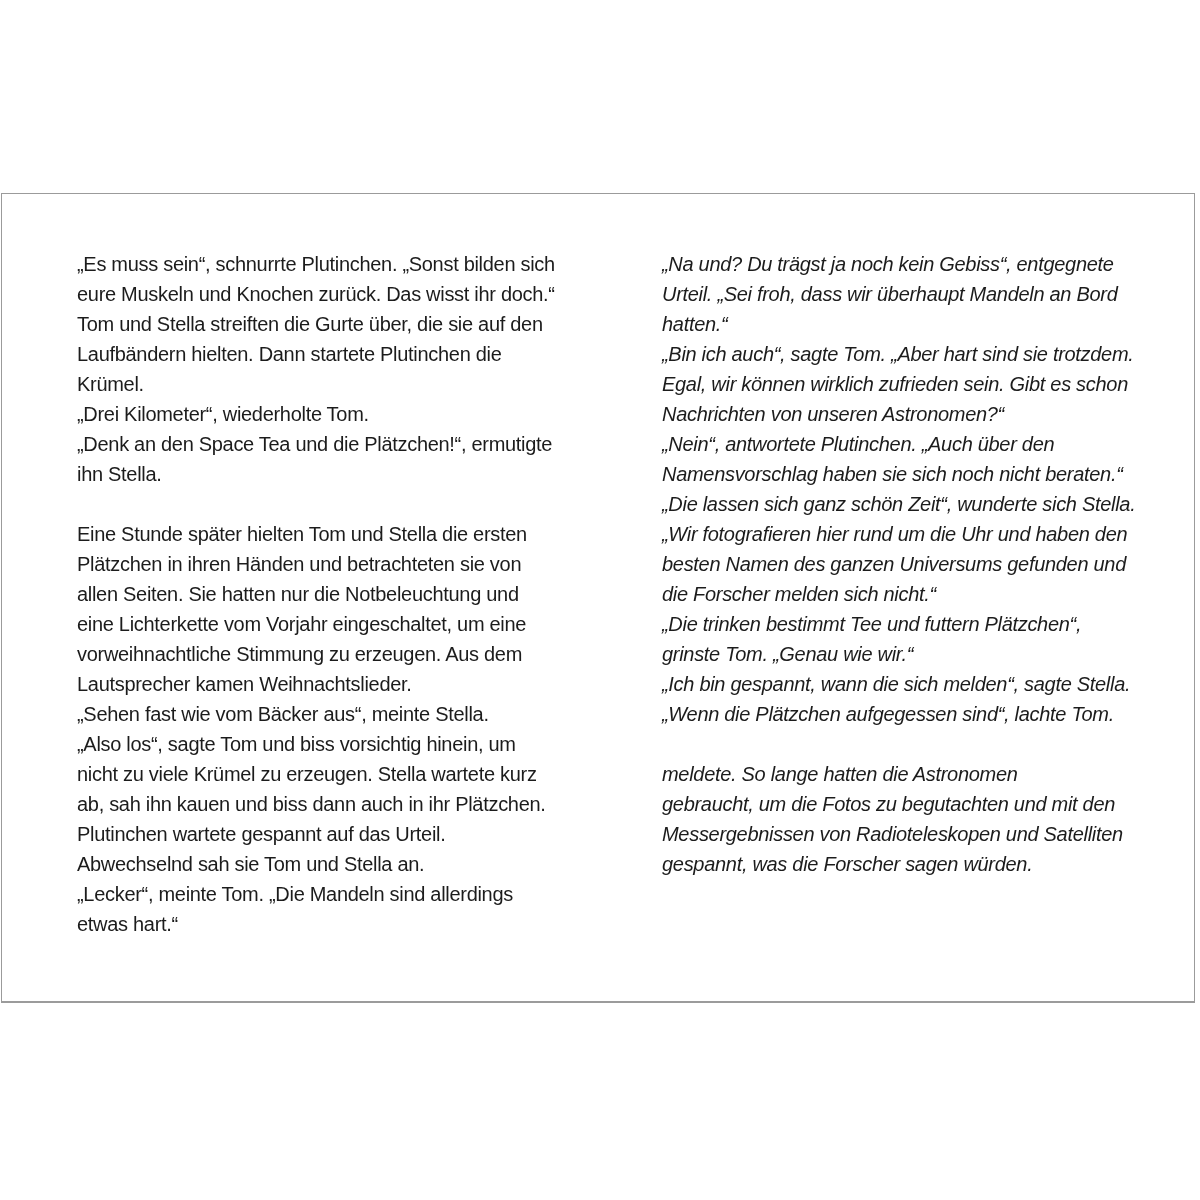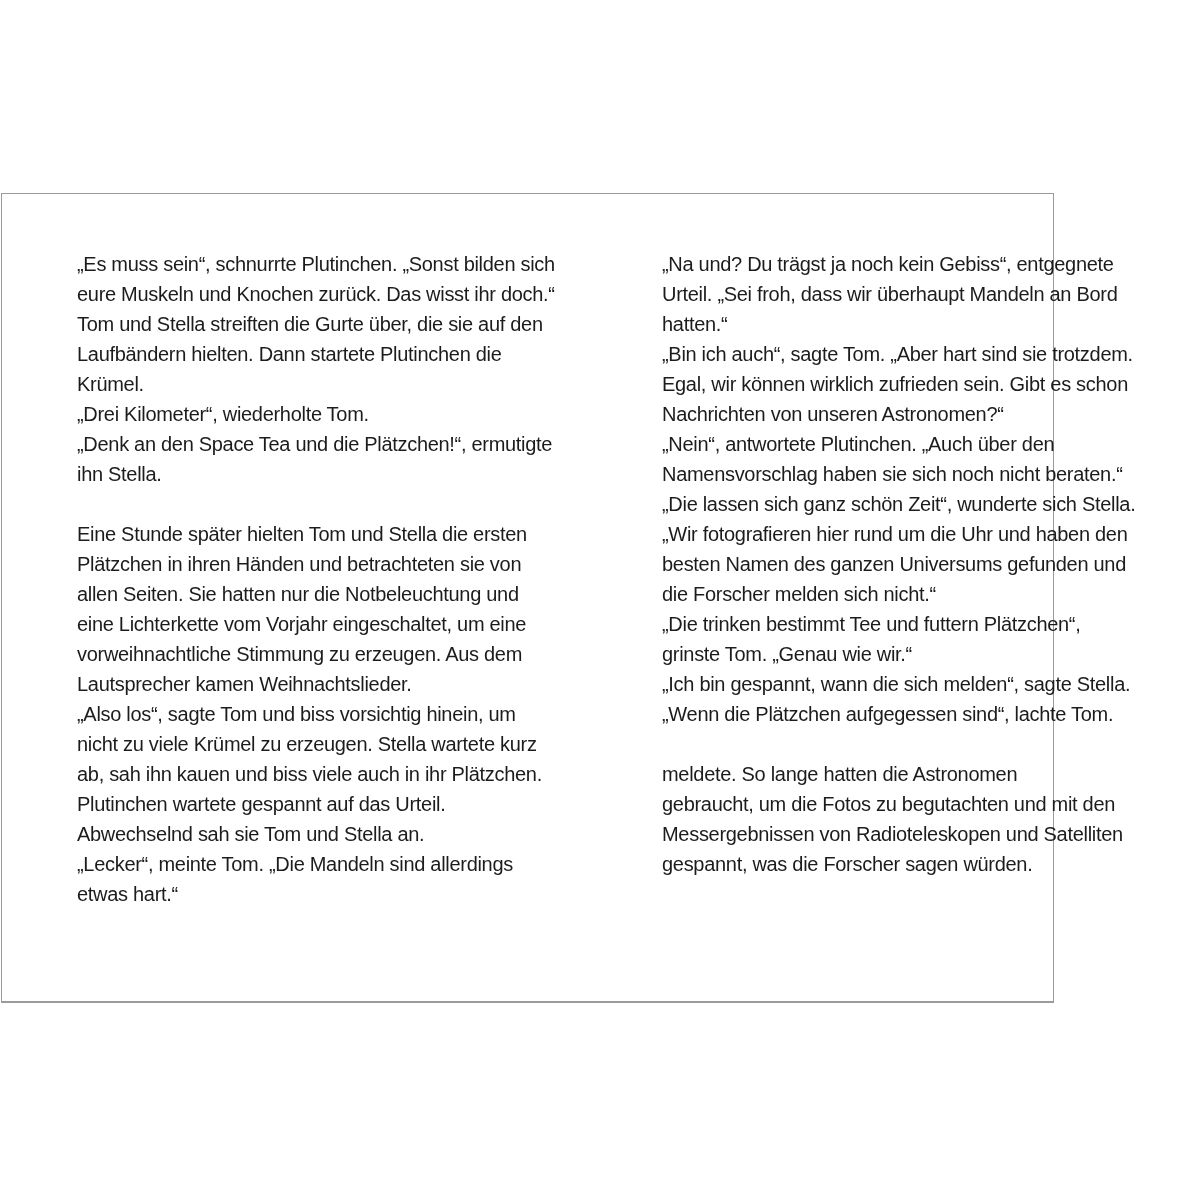--- a/index.html
+++ b/index.html
@@ -8,21 +8,21 @@
     background: #ffffff;
     width: 1200px;
     height: 1200px;
     overflow: hidden;
     font-family: "Liberation Sans", sans-serif;
   }
   .book-page {
     position: absolute;
     left: 1px;
     top: 193px;
-    width: 1053px;
+    width: 1194px;
     height: 810px;
     background: #ffffff;
     border: 1px solid #9b9b9b;
     border-bottom: 2px solid #8d8d8d;
     box-sizing: border-box;
   }
   .text-column {
     position: absolute;
     top: 55px;
     color: #1c1c1c;
@@ -51,29 +51,30 @@
       <div class="line">„Drei Kilometer“, wiederholte Tom.</div>
       <div class="line">„Denk an den Space Tea und die Plätzchen!“, ermutigte</div>
       <div class="line">ihn Stella.</div>
       <div class="line">&nbsp;</div>
       <div class="line">Eine Stunde später hielten Tom und Stella die ersten</div>
       <div class="line">Plätzchen in ihren Händen und betrachteten sie von</div>
       <div class="line">allen Seiten. Sie hatten nur die Notbeleuchtung und</div>
       <div class="line">eine Lichterkette vom Vorjahr eingeschaltet, um eine</div>
       <div class="line">vorweihnachtliche Stimmung zu erzeugen. Aus dem</div>
       <div class="line">Lautsprecher kamen Weihnachtslieder.</div>
+      <div class="line">„Sehen fast wie vom Bäcker aus“, meinte Stella.</div>
       <div class="line">„Also los“, sagte Tom und biss vorsichtig hinein, um</div>
       <div class="line">nicht zu viele Krümel zu erzeugen. Stella wartete kurz</div>
-      <div class="line">ab, sah ihn kauen und biss viele auch in ihr Plätzchen.</div>
+      <div class="line">ab, sah ihn kauen und biss dann auch in ihr Plätzchen.</div>
       <div class="line">Plutinchen wartete gespannt auf das Urteil.</div>
       <div class="line">Abwechselnd sah sie Tom und Stella an.</div>
       <div class="line">„Lecker“, meinte Tom. „Die Mandeln sind allerdings</div>
       <div class="line">etwas hart.“</div>
     </div>
-  <div class="text-column right" style="color: rgb(28, 28, 28);">
+  <div class="text-column right" style="color: rgb(28, 28, 28); font-style: italic;">
       <div class="line">„Na und? Du trägst ja noch kein Gebiss“, entgegnete</div>
       <div class="line">Urteil. „Sei froh, dass wir überhaupt Mandeln an Bord</div>
       <div class="line">hatten.“</div>
       <div class="line">„Bin ich auch“, sagte Tom. „Aber hart sind sie trotzdem.</div>
       <div class="line">Egal, wir können wirklich zufrieden sein. Gibt es schon</div>
       <div class="line">Nachrichten von unseren Astronomen?“</div>
       <div class="line">„Nein“, antwortete Plutinchen. „Auch über den</div>
       <div class="line">Namensvorschlag haben sie sich noch nicht beraten.“</div>
       <div class="line">„Die lassen sich ganz schön Zeit“, wunderte sich Stella.</div>
       <div class="line">„Wir fotografieren hier rund um die Uhr und haben den</div>

